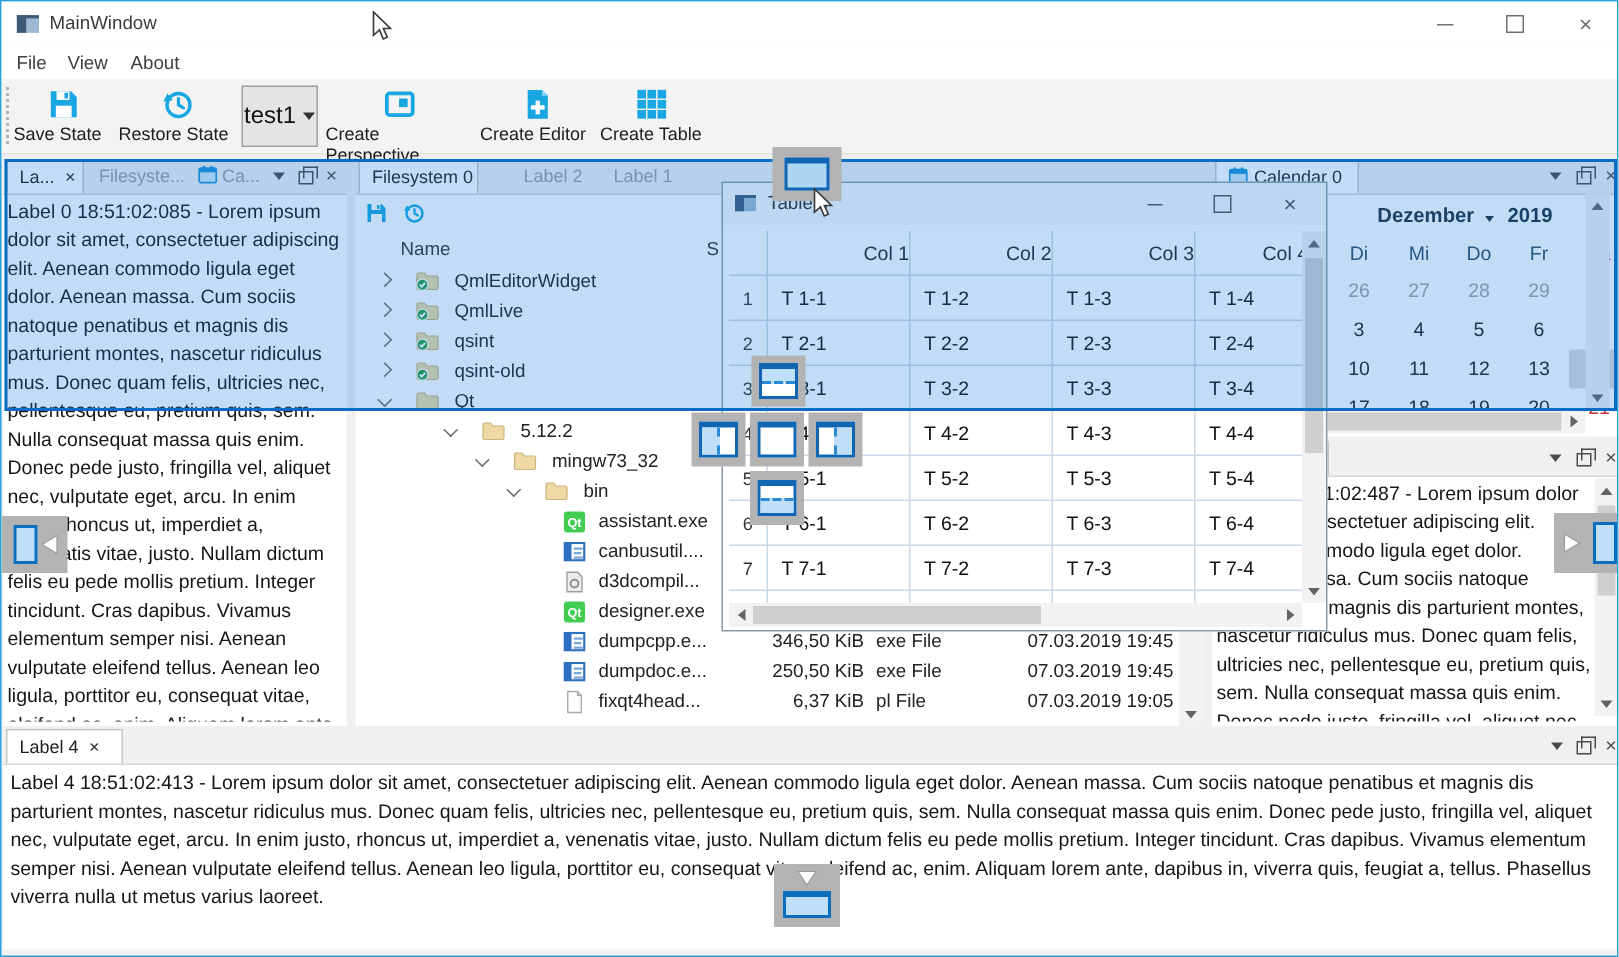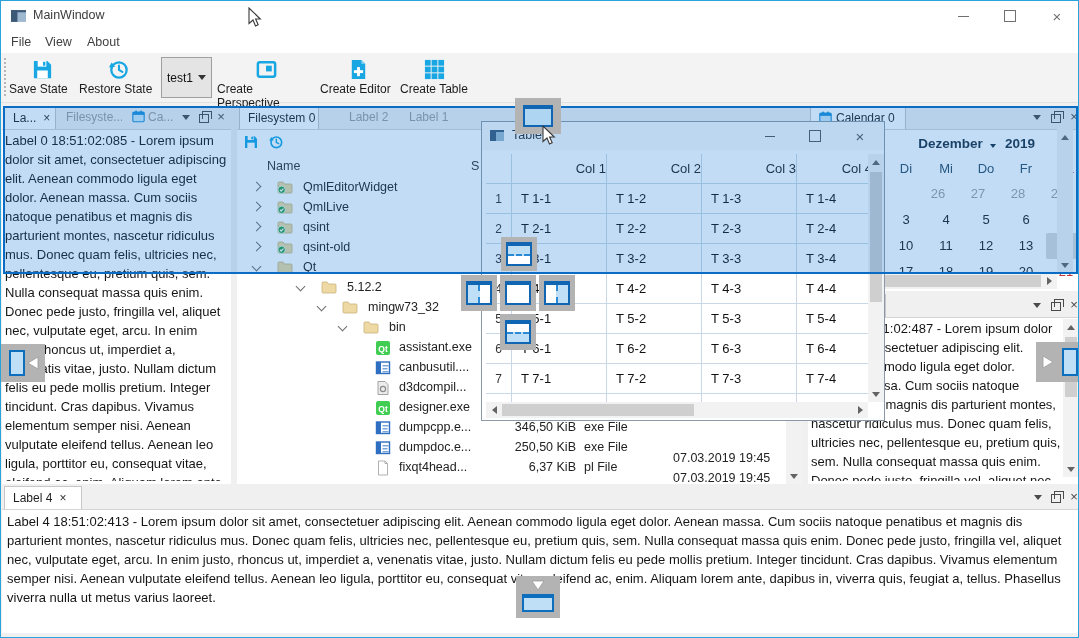--- a/index.html
+++ b/index.html
@@ -16,21 +16,21 @@
   .cap-max span{display:block;width:10px;height:10px;border:1px solid #707070;}
   .cap-close span{font-size:15px;line-height:15px;}
   #menubar{left:0;top:30px;width:100%;height:22px;background:#fff;}
   .menu-item{top:0;height:22px;line-height:22px;font-size:12.5px;color:#3f3f3f;padding:0 4px;}
   #toolbar{left:0;top:52px;width:100%;height:49px;background:#f3f3f3;border-bottom:1px solid #e2e2e2;}
   #tb-handle{left:3px;top:5px;height:38px;border-left:2px dotted #b5b5b5;}
   .tb-btn{top:3px;height:44px;color:#1c1c1c;font-size:12px;}
   .tb-btn svg{display:block;margin:2px auto 1px auto;}
   .tb-label{display:block;margin-top:1px;}
   #tb-combo{left:160px;top:4px;width:51px;height:41px;background:#e4e4e4;border:1px solid #9f9f9f;
-            display:flex;align-items:center;justify-content:center;gap:5px;font-size:12px;color:#111;box-sizing:border-box;}
+            display:flex;align-items:center;justify-content:center;gap:5px;font-size:16px;color:#111;box-sizing:border-box;}
   
   .dock{background:#fff;}
   .tabbar{position:absolute;left:0;top:0;right:0;height:23px;background:#f0f0f0;border-bottom:1px solid #d5d5d5;}
   .tab{position:absolute;top:0;height:23px;line-height:22px;font-size:12px;padding:0 8px;box-sizing:border-box;white-space:nowrap;overflow:hidden;}
   .tab.on{background:#fff;border:1px solid #c6c6c6;border-bottom:none;color:#1f1f1f;}
   .tab.off{color:#9d9d9d;}
   .tab-x{margin-left:7px;color:#333;font-size:12px;}
   .dbtn{position:absolute;width:16px;height:16px;top:3px;display:flex;align-items:center;justify-content:center;}
   .tri-dn{width:0;height:0;border-left:4px solid transparent;border-right:4px solid transparent;border-top:5px solid #4a4a4a;}
   .ico-float{width:8px;height:7px;border:1px solid #4a4a4a;position:relative;margin-top:3px;}
@@ -38,21 +38,21 @@
   .x-txt{font-size:13px;color:#4a4a4a;line-height:14px;}
   .lorem{position:absolute;font-size:13px;line-height:19px;color:#161616;overflow:hidden;}
   
   .fs-row{position:absolute;left:0;width:565px;height:20px;line-height:20px;font-size:12.5px;color:#222;}
   .chev{position:absolute;top:6px;width:6px;height:6px;border-right:1.6px solid #6e6e6e;border-bottom:1.6px solid #6e6e6e;}
   .cvr{transform:rotate(-45deg);} .cvd{transform:rotate(45deg);}
   .fico{position:absolute;top:3px;}
   .fname{position:absolute;top:0;white-space:nowrap;}
   .fsize{position:absolute;top:0;left:194px;width:145px;text-align:right;}
   .ftype{position:absolute;top:0;left:347px;}
-  .fdate{position:absolute;top:0;left:436px;margin-top:31px;}
+  .fdate{position:absolute;top:0;left:448px;}
   
   .sbv,.sbh{position:absolute;background:#f2f2f2;}
   .sbt{position:absolute;background:#cfcfcf;}
   .sbb{position:absolute;width:16px;height:16px;display:flex;align-items:center;justify-content:center;}
   .tu{width:0;height:0;border-left:4px solid transparent;border-right:4px solid transparent;border-bottom:5px solid #636363;}
   .td{width:0;height:0;border-left:4px solid transparent;border-right:4px solid transparent;border-top:5px solid #636363;}
   .tl{width:0;height:0;border-top:4px solid transparent;border-bottom:4px solid transparent;border-right:5px solid #636363;}
   .tr{width:0;height:0;border-top:4px solid transparent;border-bottom:4px solid transparent;border-left:5px solid #636363;}
   
   #float-win{left:480px;top:120px;width:404px;height:300px;background:#fff;border:1px solid #8b9aa8;box-sizing:border-box;z-index:5;}
@@ -65,21 +65,21 @@
          border-right:1px solid #c9d8e6;border-bottom:1px solid #c9d8e6;box-sizing:border-box;}
   .t-cell{position:absolute;top:0;height:30px;line-height:30px;padding-left:9px;font-size:13px;color:#121212;
           border-right:1px solid #c9d8e6;border-bottom:1px solid #c9d8e6;box-sizing:border-box;}
   .t-hc{position:absolute;top:0;height:30px;line-height:30px;text-align:right;font-size:13px;color:#222;
         border-right:1px solid #c9d8e6;border-bottom:1px solid #c9d8e6;box-sizing:border-box;}
   .c1{left:26px;width:95px;} .c2{left:121px;width:95px;} .c3{left:216px;width:95px;} .c4{left:311px;width:75px;border-right:none;}
   
   .cal-head{position:absolute;font-weight:bold;font-size:13.5px;color:#1d2f42;}
   .cal-dh{position:absolute;width:40px;text-align:center;font-size:13px;color:#2e4d6b;}
   .cal-cell{position:absolute;width:40px;height:26px;line-height:26px;text-align:center;font-size:13px;color:#222;}
-  .cal-cell.dim{color:#a2a2a2;padding-left:32px;} .cal-cell.wknd{color:#c43535;} .cal-dh.wknd{color:#c43535;}
+  .cal-cell.dim{color:#a2a2a2;} .cal-cell.wknd{color:#c43535;} .cal-dh.wknd{color:#c43535;}
   .cal-cell.sel{background:#dadada;border-radius:2px;}
   
   #drop-overlay{left:2px;top:105px;width:1075px;height:168px;background:rgba(17,120,212,.26);
                 border:2px solid #0b6cc4;box-sizing:border-box;z-index:8;}
   .ind{position:absolute;background:#b3b3b3;z-index:9;}
   .ind-rect{position:absolute;background:#fff;border:2px solid #1166b4;border-top-width:4px;box-sizing:border-box;}
   .fill{position:absolute;background:#bfdff7;}
   .fill.top{left:0;right:0;top:0;height:45%;border-bottom:2px dashed #2a8ad6;}
   .fill.bot{left:0;right:0;bottom:0;height:45%;border-top:2px dashed #2a8ad6;}
   .fill.lft{left:0;top:0;bottom:0;width:45%;border-right:2px dashed #2a8ad6;}

